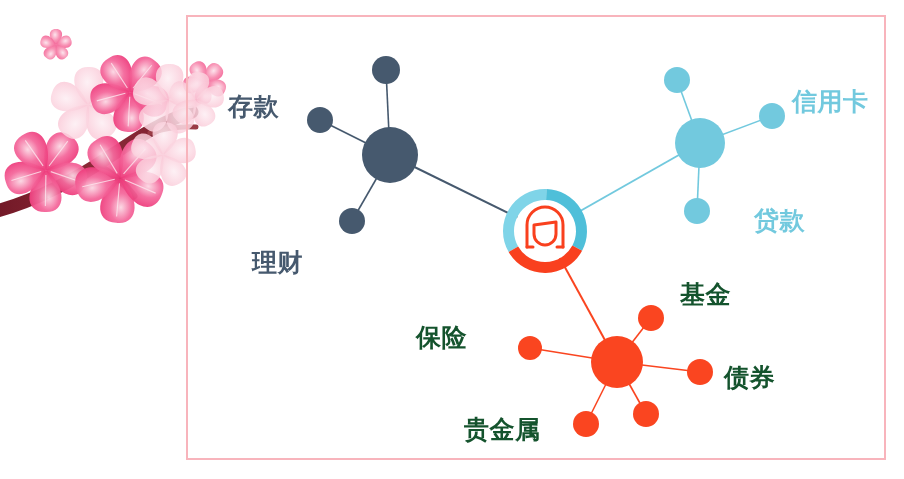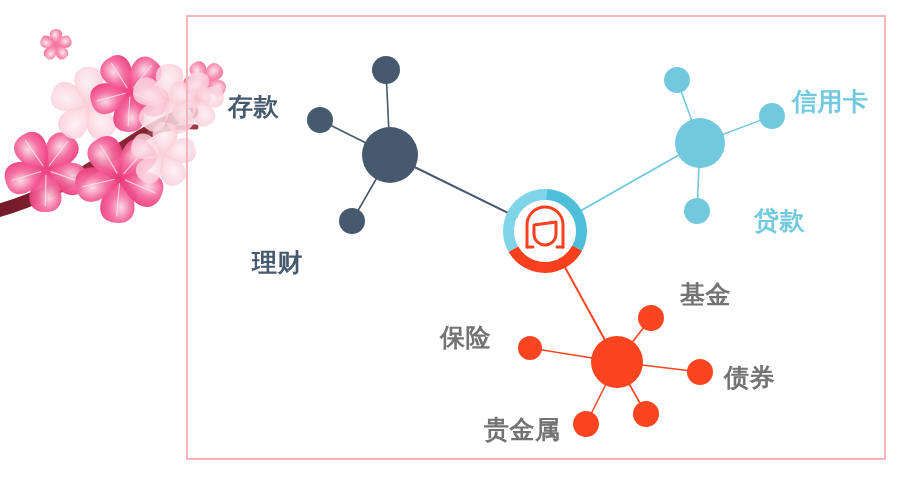--- a/index.html
+++ b/index.html
@@ -31,21 +31,21 @@
     font-family: "Liberation Sans", "DejaVu Sans", sans-serif;
     font-weight: bold;
     font-size: 25px;
     line-height: 1;
     letter-spacing: 0.5px;
     white-space: nowrap;
     user-select: none;
   }
   .label-dark  { color: #46596e; }
   .label-blue  { color: #72c9de; font-family: Liberation Serif, serif; }
-  .label-red   { color: #737373; }
+  .label-red   { color: #14532d; }
 </style>
 </head>
 <body>
 
 <div id="stage">
 
   <svg id="diagram-svg" viewBox="0 0 904 479">
     <defs>
       <radialGradient id="petalDark" cx="40%" cy="35%" r="70%">
         <stop offset="0%" stop-color="#fbd7e3"></stop>
@@ -255,19 +255,19 @@
           </g>
         </g>
     </g>
   </svg>
 
   <div id="labels-layer">
       <div class="node-label label-dark" style="left: 228px; top: 94px;">存款</div>
       <div class="node-label label-dark" style="left: 252px; top: 209px; margin-top: 41px;">理财</div>
       <div class="node-label label-blue" style="left: 792px; top: 89px;">信用卡</div>
       <div class="node-label label-blue" style="left: 754px; top: 208px; text-align: center;">贷款</div>
-      <div class="node-label label-red" style="left: 440px; top: 325px;">保险</div>
+      <div class="node-label label-red" style="left: 416px; top: 325px;">保险</div>
       <div class="node-label label-red" style="left: 680px; top: 282px;">基金</div>
       <div class="node-label label-red" style="left: 724px; top: 365px;">债券</div>
-      <div class="node-label label-red" style="left: 484px; top: 417px;">贵金属</div>
+      <div class="node-label label-red" style="left: 464px; top: 417px;">贵金属</div>
     </div>
 
 </div>
 
 </body></html>

